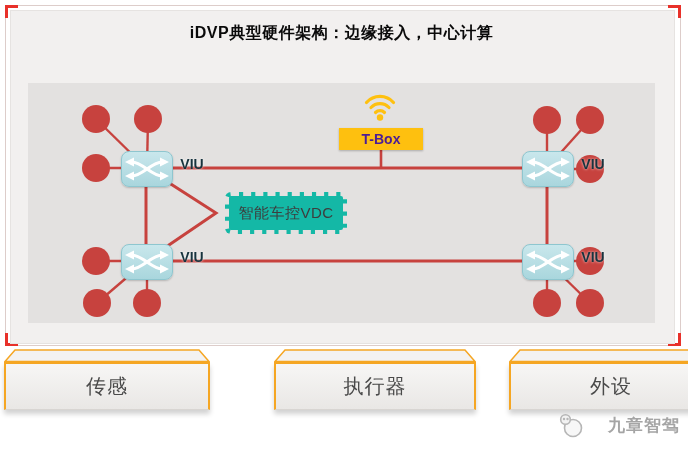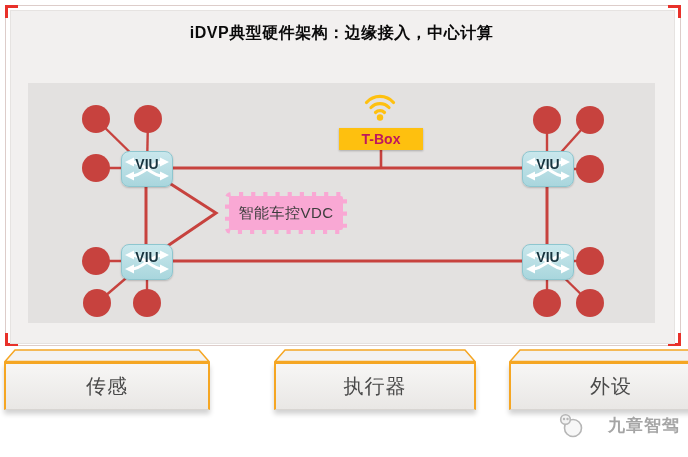--- a/index.html
+++ b/index.html
@@ -15,25 +15,25 @@
   .corner.br{right:-1px;bottom:-1px;border-right:3px solid #e8312a;border-bottom:3px solid #e8312a;}
 
   .outer-panel{left:10px;top:10px;width:663px;height:332px;background:#f2f0ef;border:1px solid #e6e3e1;}
   .page-title{left:10px;top:23px;width:663px;text-align:center;font-size:16px;font-weight:bold;color:#0a0a0a;letter-spacing:.5px;}
   .inner-panel{left:28px;top:83px;width:627px;height:240px;background:#e3e1e0;}
 
   svg.net{left:0;top:0;width:688px;height:457px;pointer-events:none;}
 
   .viu{width:50px;height:34px;background:linear-gradient(180deg,#c9e7ec,#a9d6dd);border:1.5px solid #8ec6cf;border-radius:8px;box-shadow:0 1px 2px rgba(0,0,0,.2);}
   .viu svg{position:absolute;left:0;top:0;width:100%;height:100%;}
-  .viu .lbl{position:absolute;width:100%;top:4px;text-align:center;font-size:14px;font-weight:bold;color:#17333e;text-shadow:0 0 3px rgba(255,255,255,.85);}
+  .viu .lbl{position:absolute;width:100%;top:4px;text-align:center;font-size:14px;font-weight:bold;color:#17333e;text-shadow:0 0 3px rgba(255,255,255,.85);padding-left:45px;}
 
-  .tbox{left:339px;top:128px;width:84px;height:22px;background:#fec00f;color:#be185d;font-size:14px;font-weight:bold;display:flex;align-items:center;justify-content:center;box-shadow:0 1px 2px rgba(0,0,0,.25);}
+  .tbox{left:339px;top:128px;width:84px;height:22px;background:#fec00f;color:#4c1d95;font-size:14px;font-weight:bold;display:flex;align-items:center;justify-content:center;box-shadow:0 1px 2px rgba(0,0,0,.25);}
 
-  .vdc{left:225px;top:192px;width:122px;height:42px;background:#f9a8d4;border:4px dashed #e3e1e0;border-radius:6px;box-sizing:border-box;display:flex;align-items:center;justify-content:center;font-size:15px;color:#3d3d3d;font-weight:500;letter-spacing:.5px;}
+  .vdc{left:225px;top:192px;width:122px;height:42px;background:#14b8a6;border:4px dashed #e3e1e0;border-radius:6px;box-sizing:border-box;display:flex;align-items:center;justify-content:center;font-size:15px;color:#3d3d3d;font-weight:500;letter-spacing:.5px;}
 
   .b3d{top:349px;}
   .b3d svg.top{display:block;}
   .b3d .face{height:45px;background:linear-gradient(180deg,#f7f6f5,#e9e7e5);border:2px solid #f5a623;border-bottom:1px solid #d8d5d2;box-shadow:0 4px 5px rgba(0,0,0,.18);display:flex;align-items:center;justify-content:center;font-size:20px;color:#4a4a4a;letter-spacing:1px;}
 
   .watermark{left:558px;top:412px;display:flex;align-items:center;gap:23px;color:#a5a5a5;font-size:17px;font-weight:bold;letter-spacing:1px;}
 </style>
 </head>
 <body>
 

